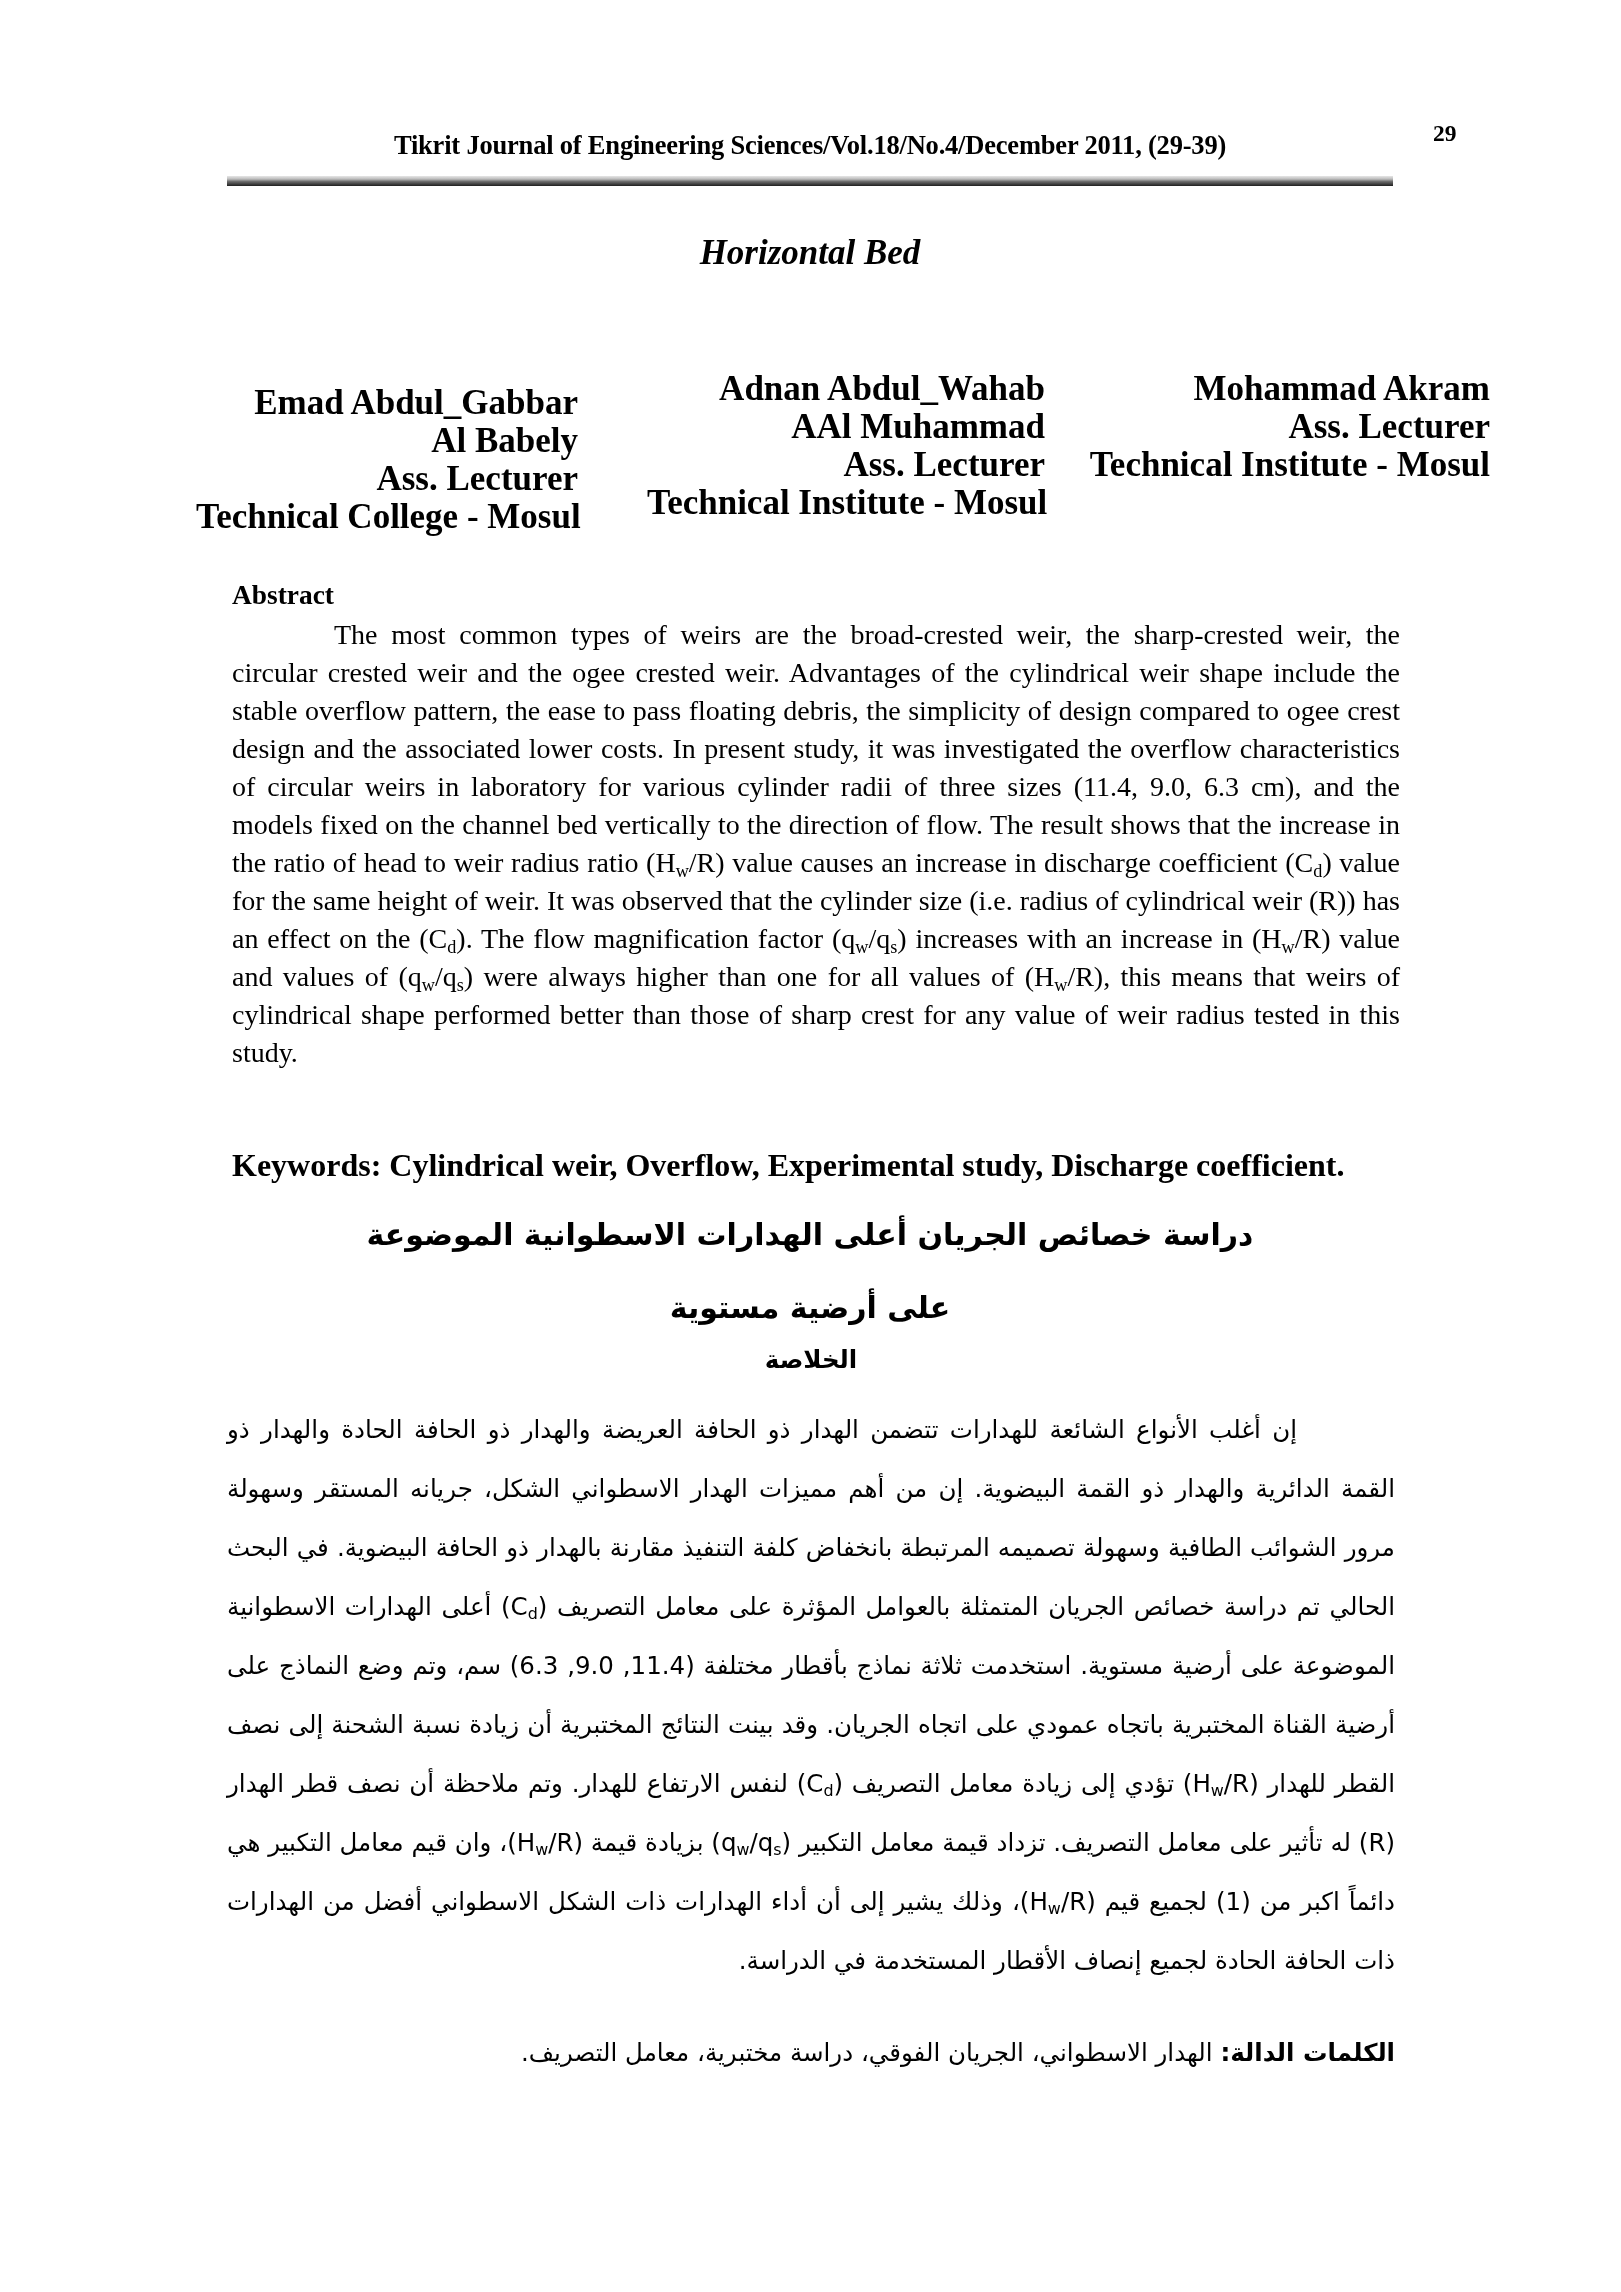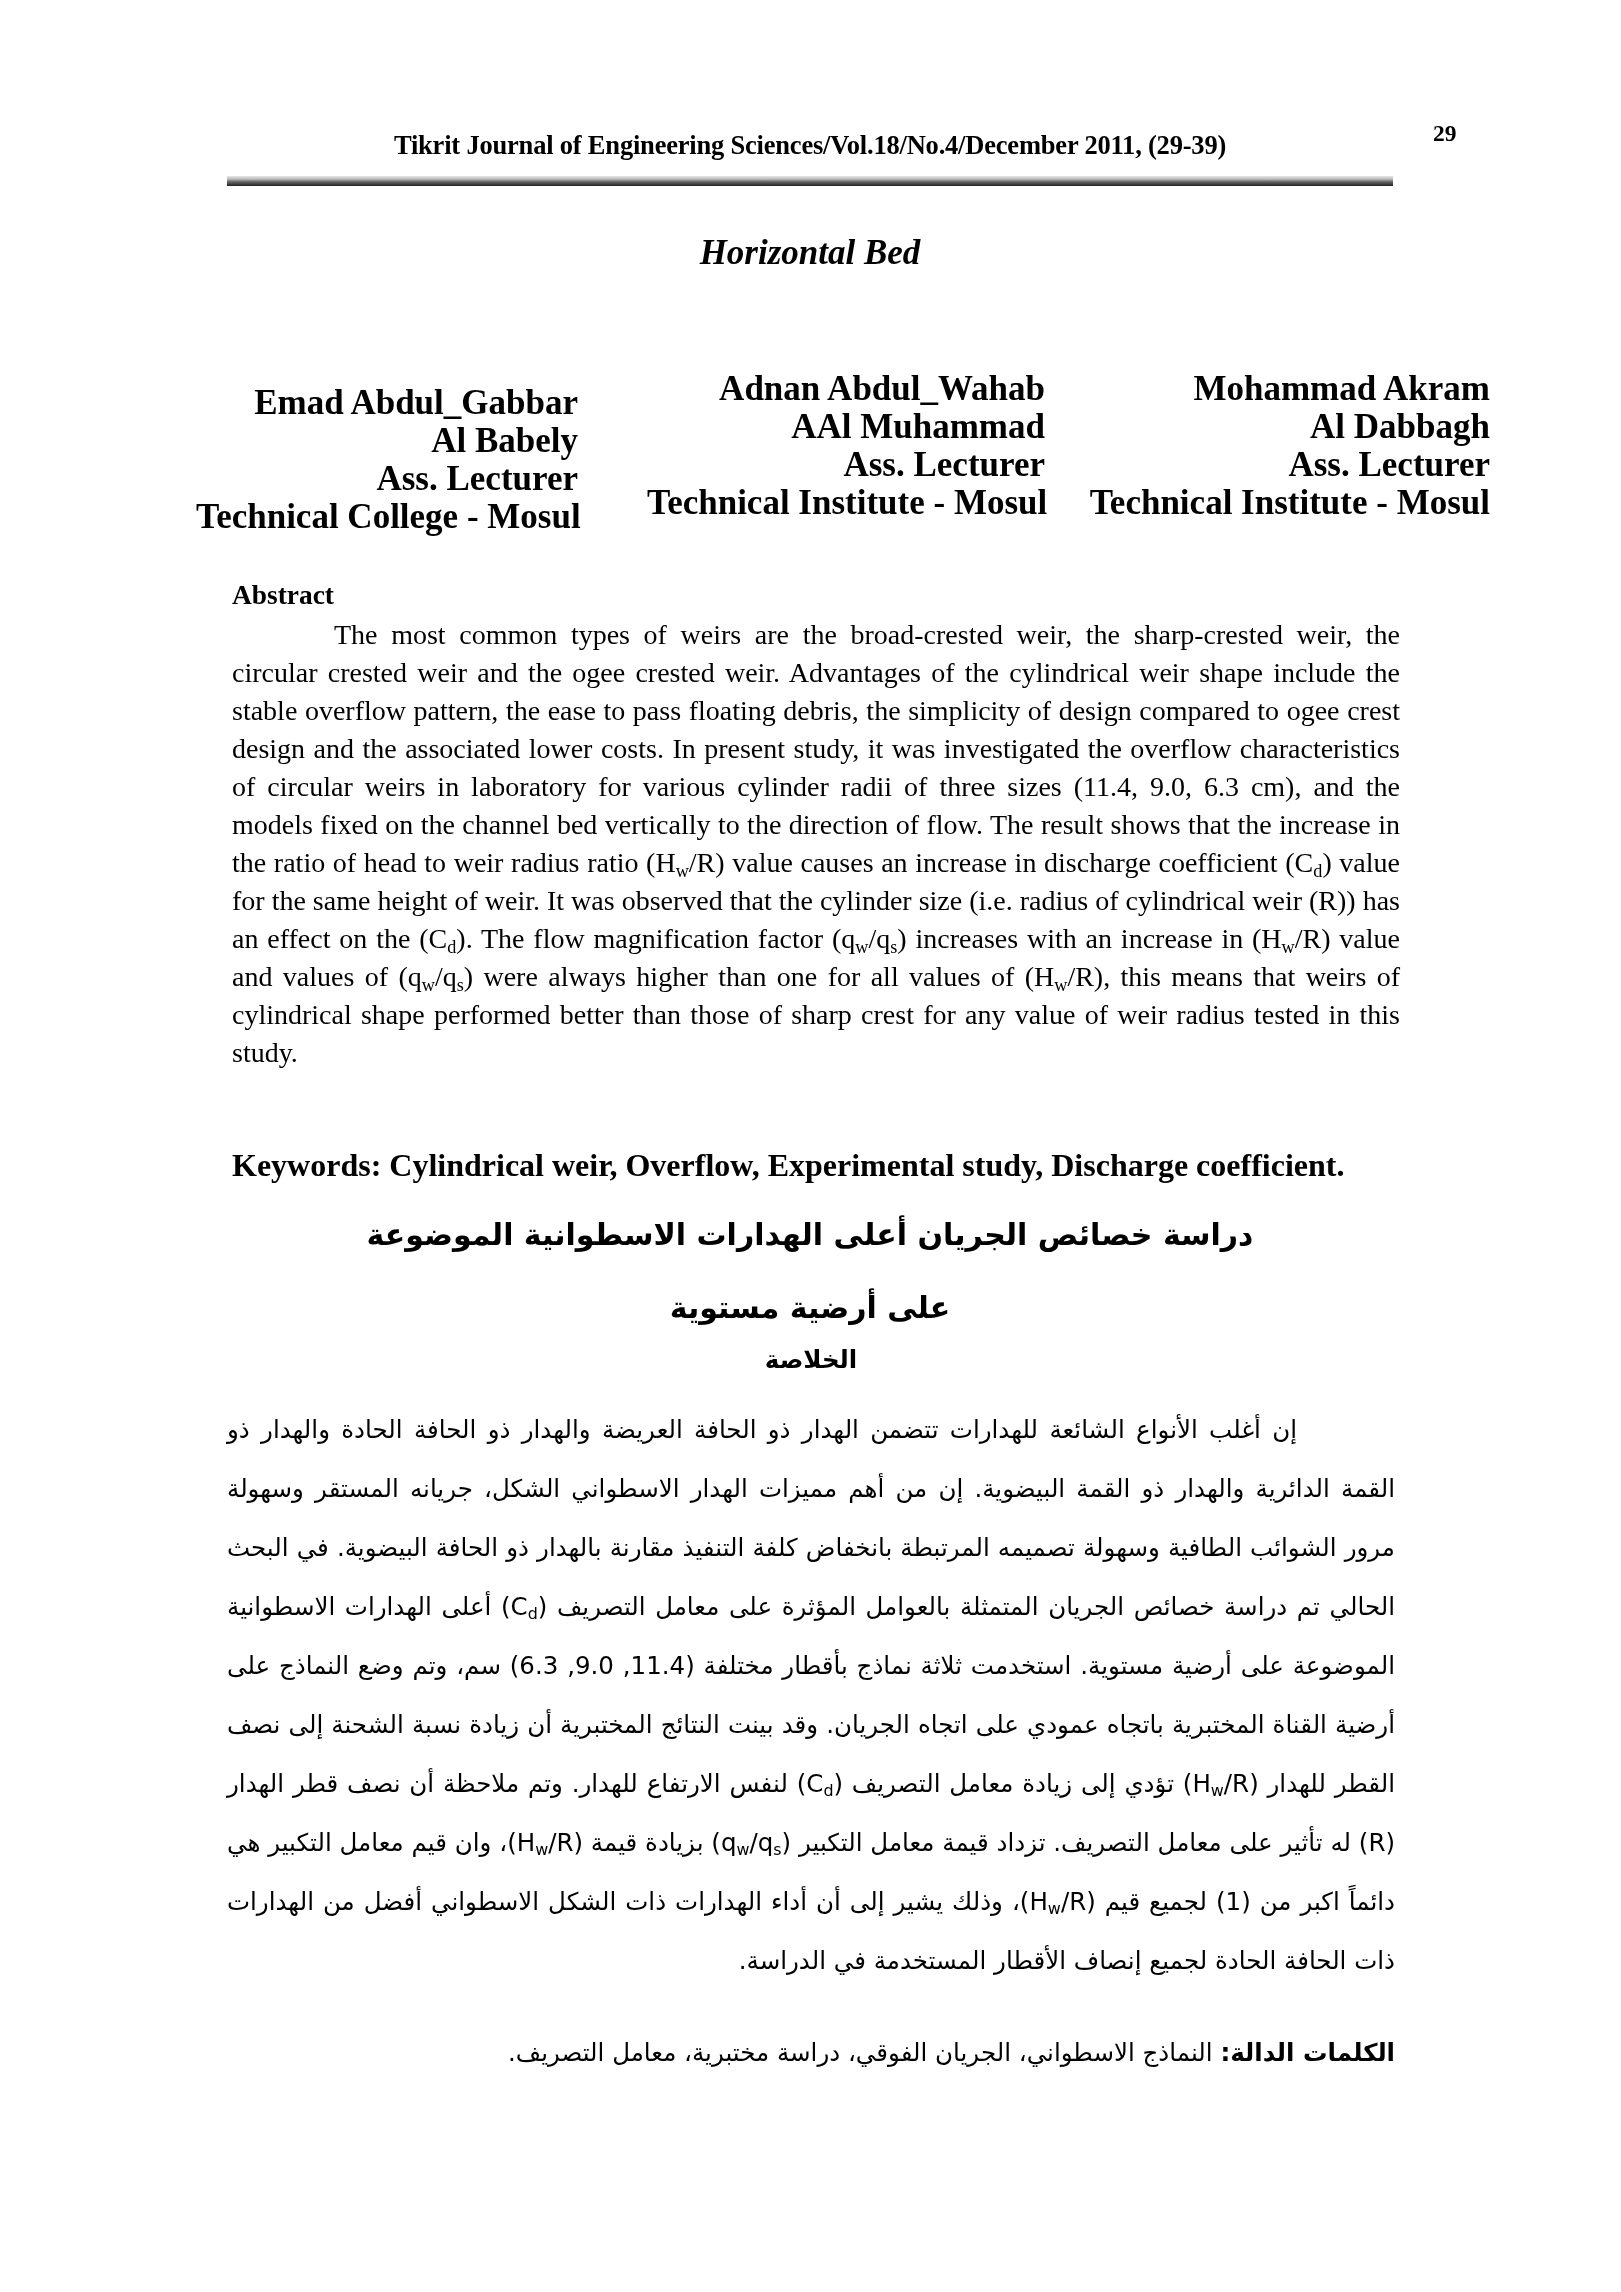--- a/index.html
+++ b/index.html
@@ -45,34 +45,33 @@
     <div>Technical College - Mosul</div>
   </div>
   <div class="author a2">
     <div>Adnan Abdul_Wahab</div>
     <div>AAl Muhammad</div>
     <div>Ass. Lecturer</div>
     <div>Technical Institute - Mosul</div>
   </div>
   <div class="author a3">
     <div>Mohammad Akram</div>
-    <div>Al Dabbagh</div>
     <div>Ass. Lecturer</div>
     <div>Technical Institute - Mosul</div>
   </div>
 </div>
 
 <div class="abs abstract-heading">Abstract</div>
 <div class="abs abstract-body"><span>The most common types of weirs are the broad-crested weir, the sharp-crested weir, the circular crested weir and the ogee crested weir. Advantages of the cylindrical weir shape include the stable overflow pattern, the ease to pass floating debris, the simplicity of design compared to ogee crest design and the associated lower costs. In present study, it was investigated the overflow characteristics of circular weirs in laboratory for various cylinder radii of three sizes (11.4, 9.0, 6.3 cm), and the models fixed on the channel bed vertically to the direction of flow. The result shows that the increase in the ratio of head to weir radius ratio (H</span><sub>w</sub><span>/R) value causes an increase in discharge coefficient (C</span><sub>d</sub><span>) value for the same height of weir. It was observed that the cylinder size (i.e. radius of cylindrical weir (R)) has an effect on the (C</span><sub>d</sub><span>). The flow magnification factor (q</span><sub>w</sub><span>/q</span><sub>s</sub><span>) increases with an increase in (H</span><sub>w</sub><span>/R) value and values of (q</span><sub>w</sub><span>/q</span><sub>s</sub><span>) were always higher than one for all values of (H</span><sub>w</sub><span>/R), this means that weirs of cylindrical shape performed better than those of sharp crest for any value of weir radius tested in this study.</span></div>
 
 <div class="abs keywords"><span>Keywords:</span><span> Cylindrical weir, Overflow, Experimental study, Discharge coefficient.</span></div>
 
 <div class="abs ar ar-title">
   <div>دراسة خصائص الجريان أعلى الهدارات الاسطوانية الموضوعة</div>
   <div>على أرضية مستوية</div>
 </div>
 
 <div class="abs ar ar-abstract-heading">الخلاصة</div>
 
 <div class="abs ar ar-abstract-body"><span>إن أغلب الأنواع الشائعة للهدارات تتضمن الهدار ذو الحافة العريضة والهدار ذو الحافة الحادة والهدار ذو القمة الدائرية والهدار ذو القمة البيضوية. إن من أهم مميزات الهدار الاسطواني الشكل، جريانه المستقر وسهولة مرور الشوائب الطافية وسهولة تصميمه المرتبطة بانخفاض كلفة التنفيذ مقارنة بالهدار ذو الحافة البيضوية. في البحث الحالي تم دراسة خصائص الجريان المتمثلة بالعوامل المؤثرة على معامل التصريف (C</span><sub>d</sub><span>) أعلى الهدارات الاسطوانية الموضوعة على أرضية مستوية. استخدمت ثلاثة نماذج بأقطار مختلفة (11.4, 9.0, 6.3) سم، وتم وضع النماذج على أرضية القناة المختبرية باتجاه عمودي على اتجاه الجريان. وقد بينت النتائج المختبرية أن زيادة نسبة الشحنة إلى نصف القطر للهدار (H</span><sub>w</sub><span>/R) تؤدي إلى زيادة معامل التصريف (C</span><sub>d</sub><span>) لنفس الارتفاع للهدار. وتم ملاحظة أن نصف قطر الهدار (R) له تأثير على معامل التصريف. تزداد قيمة معامل التكبير (q</span><sub>w</sub><span>/q</span><sub>s</sub><span>) بزيادة قيمة (H</span><sub>w</sub><span>/R)، وان قيم معامل التكبير هي دائماً اكبر من (1) لجميع قيم (H</span><sub>w</sub><span>/R)، وذلك يشير إلى أن أداء الهدارات ذات الشكل الاسطواني أفضل من الهدارات ذات الحافة الحادة لجميع إنصاف الأقطار المستخدمة في الدراسة.</span></div>
 
-<div class="abs ar ar-keywords"><span class="label">الكلمات الدالة:</span><span> النماذج الاسطواني، الجريان الفوقي، دراسة مختبرية، معامل التصريف.</span></div>
+<div class="abs ar ar-keywords"><span class="label">الكلمات الدالة:</span><span> الهدار الاسطواني، الجريان الفوقي، دراسة مختبرية، معامل التصريف.</span></div>
 
 
 </body></html>

